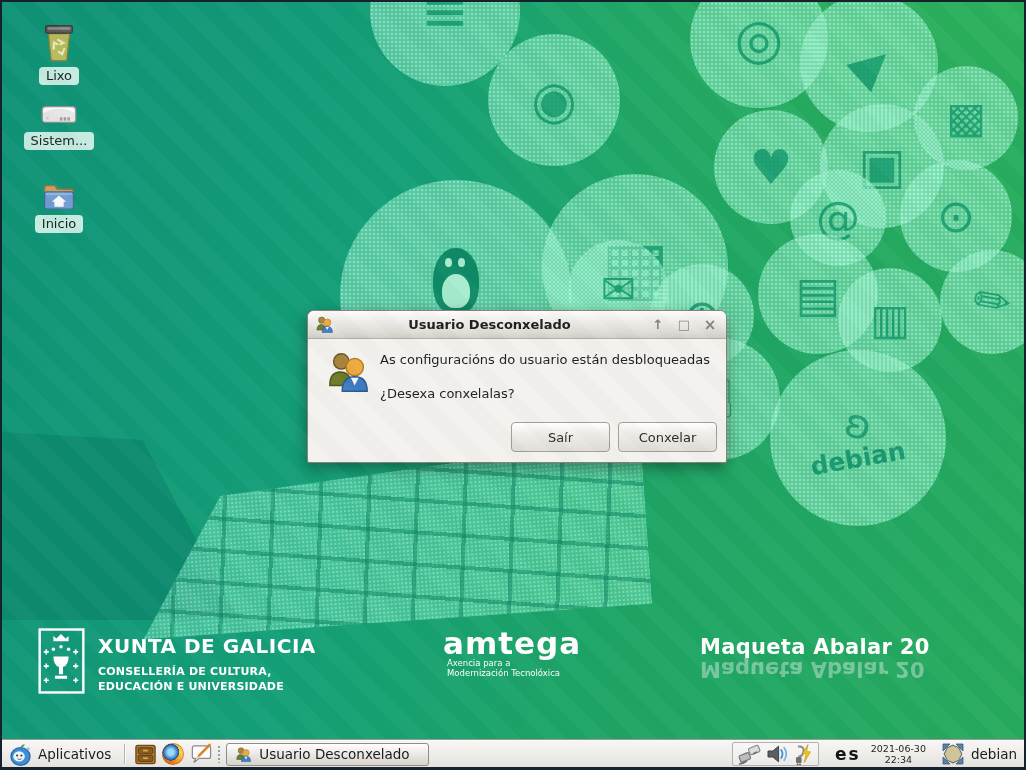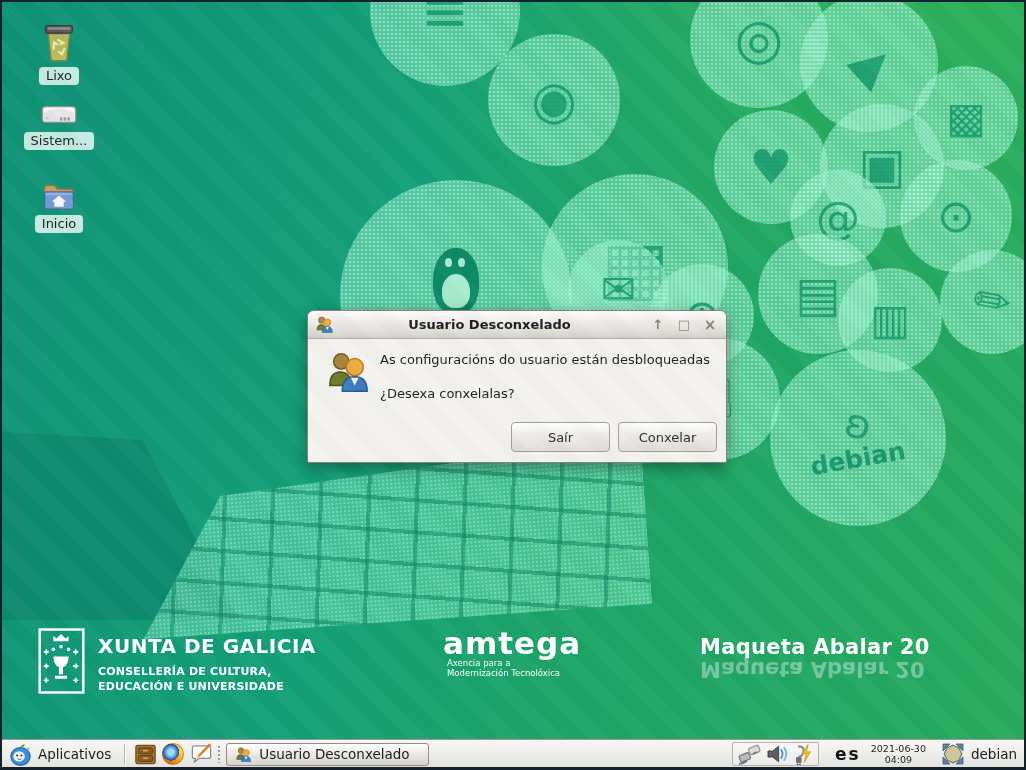--- a/index.html
+++ b/index.html
@@ -368,21 +368,21 @@
       <svg viewBox="0 0 22 22" width="22" height="22">
           <use href="#ico-vol"></use>
         </svg>
       <svg viewBox="0 0 18 22" width="20" height="22">
           <use href="#ico-pow"></use>
         </svg>
     </div>
     <div class="kb-layout">es</div>
     <div class="clock">
       <div>2021-06-30</div>
-      <div>04:09</div>
+      <div>22:34</div>
     </div>
     <div class="user-switcher">
       <svg viewBox="0 0 22 22" width="22" height="22">
           <use href="#ico-avatar"></use>
         </svg>
       <span>debian</span>
     </div>
   </div>
 </div>
 

